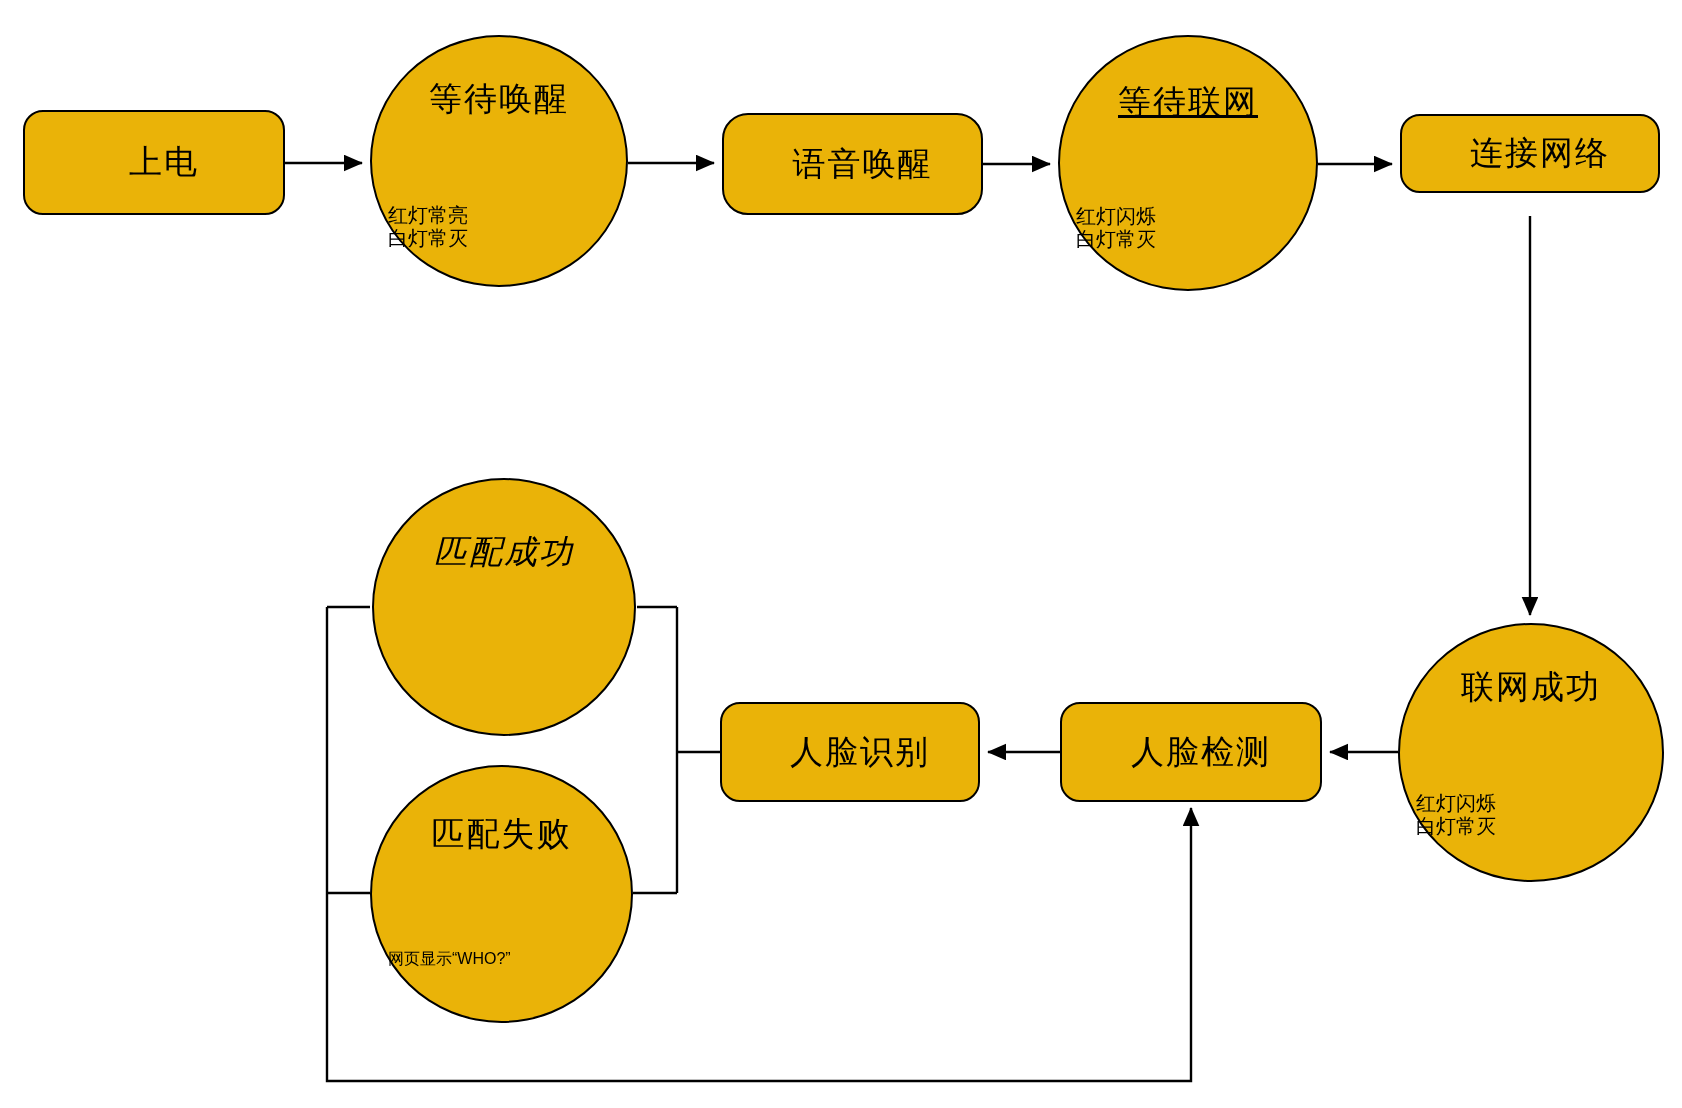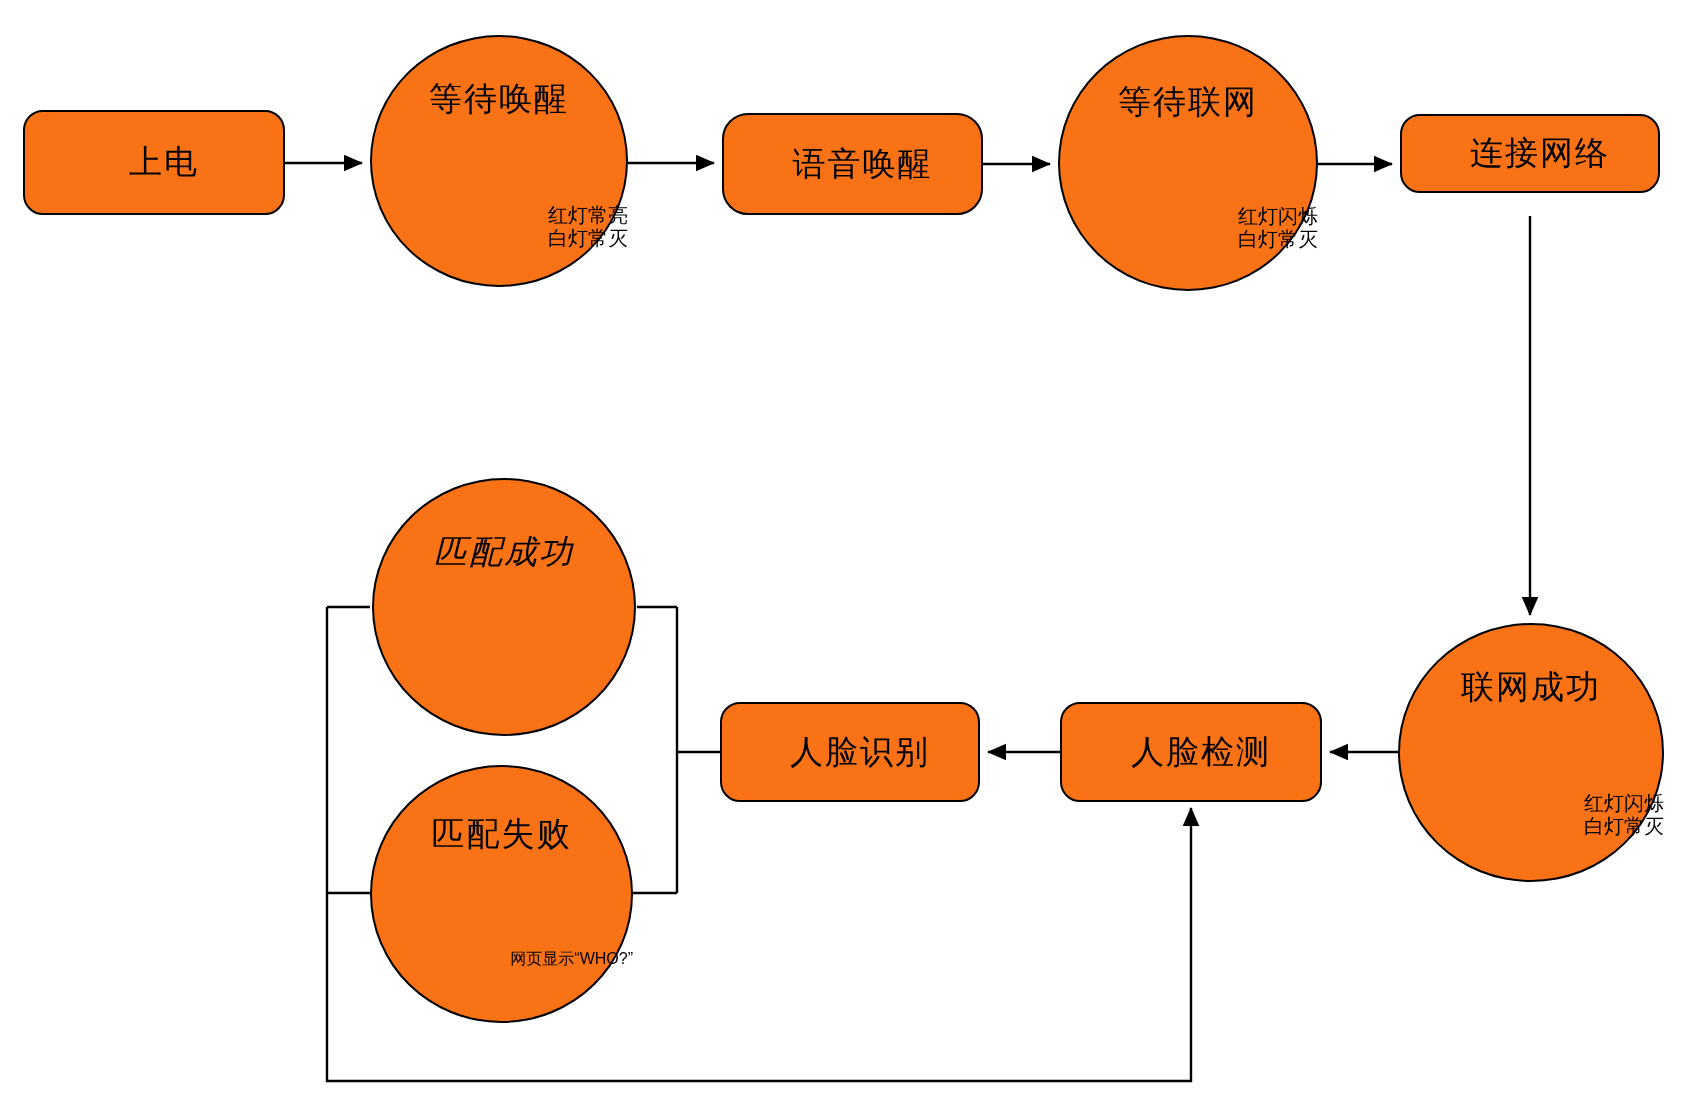--- a/index.html
+++ b/index.html
@@ -21,21 +21,21 @@
     width: 1682px;
     height: 1108px;
   }
   .edges line, .edges polyline {
     stroke: #000000;
     stroke-width: 2.4;
     fill: none;
   }
   .node {
     position: absolute;
-    background: #f97316;
+    background: #eab308;
     border: 2.6px solid #000000;
     box-sizing: border-box;
     color: #000000;
   }
   .rect-node {
     border-radius: 20px;
     display: flex;
     align-items: center;
     justify-content: center;
   }
@@ -53,23 +53,23 @@
     left: 0;
     width: 100%;
     text-align: center;
     font-size: 33px;
     letter-spacing: 2px;
     line-height: 40px;
     white-space: nowrap;
   }
   .circle-node .subtext {
     position: absolute;
-    left: 2px;
+    left: 16px;
     width: 100%;
-    text-align: right;
+    text-align: left;
   }
   .subtext-lg div {
     font-size: 20px;
     line-height: 23px;
     white-space: nowrap;
   }
   .subtext-sm div {
     font-size: 16px;
     line-height: 19px;
     white-space: nowrap;
@@ -117,21 +117,21 @@
       <div>红灯常亮</div>
       <div>白灯常灭</div>
     </div>
   </div>
 
   <div class="node rect-node" style="left:722px; top:113px; width:261px; height:102px;border-radius:26px;">
     <span class="label">语音唤醒</span>
   </div>
 
   <div class="node circle-node" style="left:1058px; top:35px; width:260px; height:256px;">
-    <div class="title" style="top:45px;">等待联网</div>
+    <div class="title" style="top:45px;text-decoration:underline;">等待联网</div>
     <div class="subtext subtext-lg" style="top:168px;">
       <div>红灯闪烁</div>
       <div>白灯常灭</div>
     </div>
   </div>
 
   <div class="node rect-node" style="left:1400px; top:114px; width:260px; height:79px;">
     <span class="label">连接网络</span>
   </div>
 

